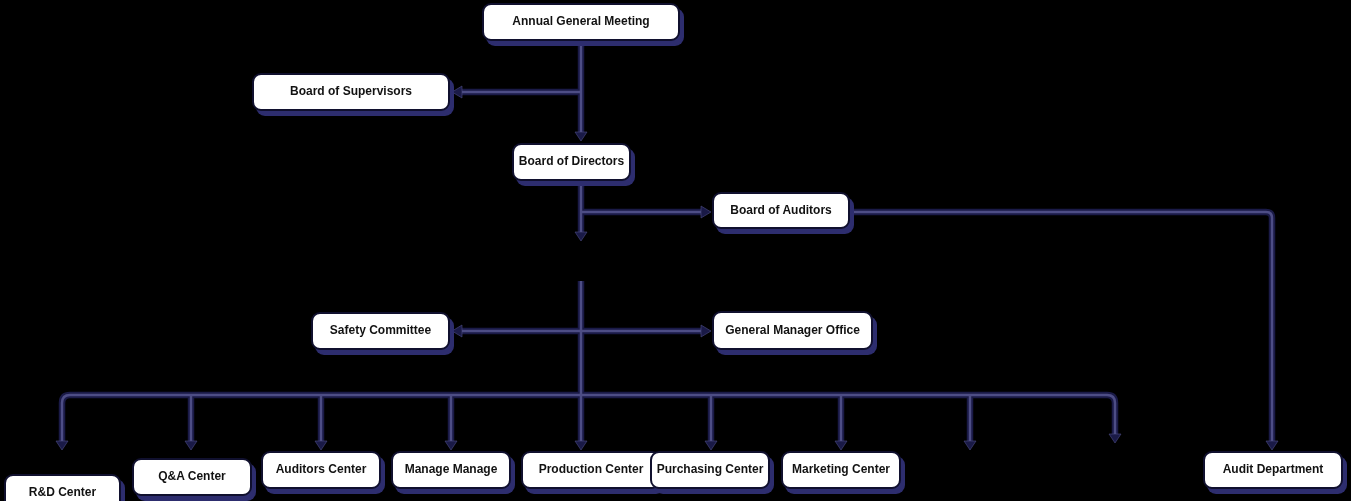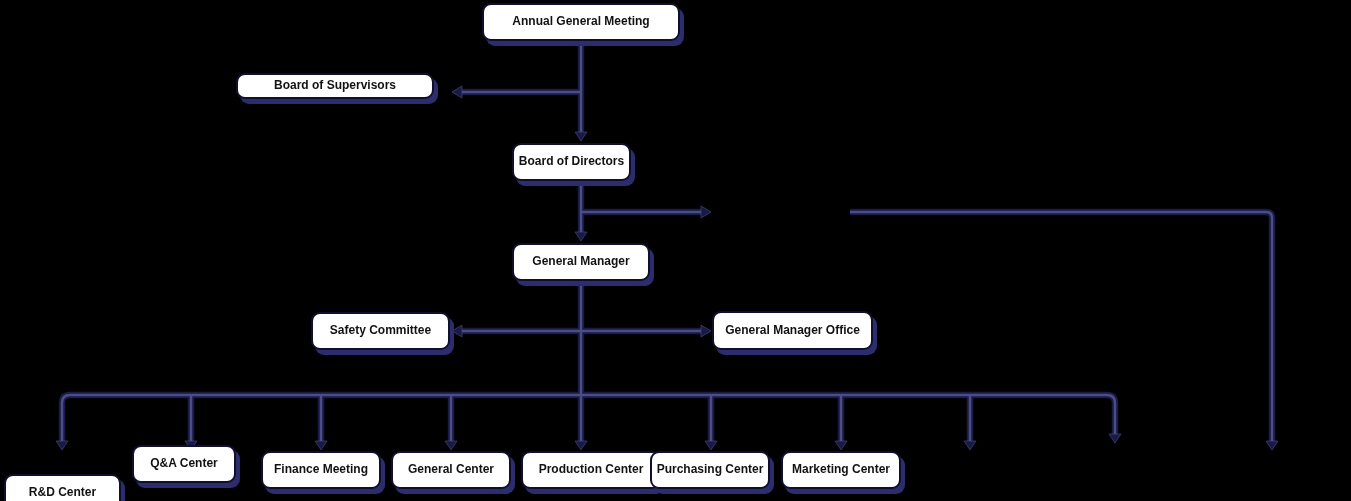--- a/index.html
+++ b/index.html
@@ -69,65 +69,68 @@
     <polygon class="arrow" points="841,450 835,441 847,441"></polygon>
     <polygon class="arrow" points="970,450 964,441 976,441"></polygon>
     <polygon class="arrow" points="1115,443 1109,434 1121,434"></polygon>
     <polygon class="arrow" points="1272,450 1266,441 1278,441"></polygon>
   </svg>
 
   <div class="node" style="left:482px;top:3px;width:198px;height:38px">
     <span>Annual General Meeting</span>
     </div>
 
-  <div class="node" style="left:236px;top:73px;width:198px;height:26px">
+  <div class="node" style="left:252px;top:73px;width:198px;height:38px">
     <span>Board of Supervisors</span>
     </div>
 
   <div class="node" style="left:512px;top:143px;width:119px;height:38px">
     <span>Board of Directors</span>
     </div>
 
+  <div class="node" style="left:712px;top:192px;width:138px;height:37px">
+    <span>Board of Auditors</span>
+    </div>
 
-  <div class="node" style="left:512px;top:243px;width:138px;height:38px">
-    <span>General Manager</span>
-    </div>
 
   <div class="node" style="left:712px;top:311px;width:161px;height:39px">
     <span>General Manager Office</span>
     </div>
 
   <div class="node" style="left:311px;top:312px;width:139px;height:38px">
     <span>Safety Committee</span>
     </div>
 
   <div class="node" style="left:4px;top:474px;width:117px;height:38px">
     <span>R&amp;D Center</span>
     </div>
 
-  <div class="node" style="left:132px;top:445px;width:104px;height:38px">
+  <div class="node" style="left:132px;top:458px;width:120px;height:38px">
     <span>Q&amp;A Center</span>
     </div>
 
   <div class="node" style="left:261px;top:451px;width:120px;height:38px">
-    <span>Finance Meeting</span>
+    <span>Auditors Center</span>
     </div>
 
   <div class="node" style="left:391px;top:451px;width:120px;height:38px">
-    <span>General Center</span>
+    <span>Manage Manage</span>
     </div>
 
   <div class="node" style="left:521px;top:451px;width:140px;height:38px">
     <span>Production Center</span>
     </div>
 
   <div class="node" style="left:650px;top:451px;width:120px;height:38px">
     <span>Purchasing Center</span>
     </div>
 
   <div class="node" style="left:781px;top:451px;width:120px;height:38px">
     <span>Marketing Center</span>
     </div>
 
 
 
+  <div class="node" style="left:1203px;top:451px;width:140px;height:38px">
+    <span>Audit Department</span>
+    </div>
 
 </div>
 
 </body></html>

